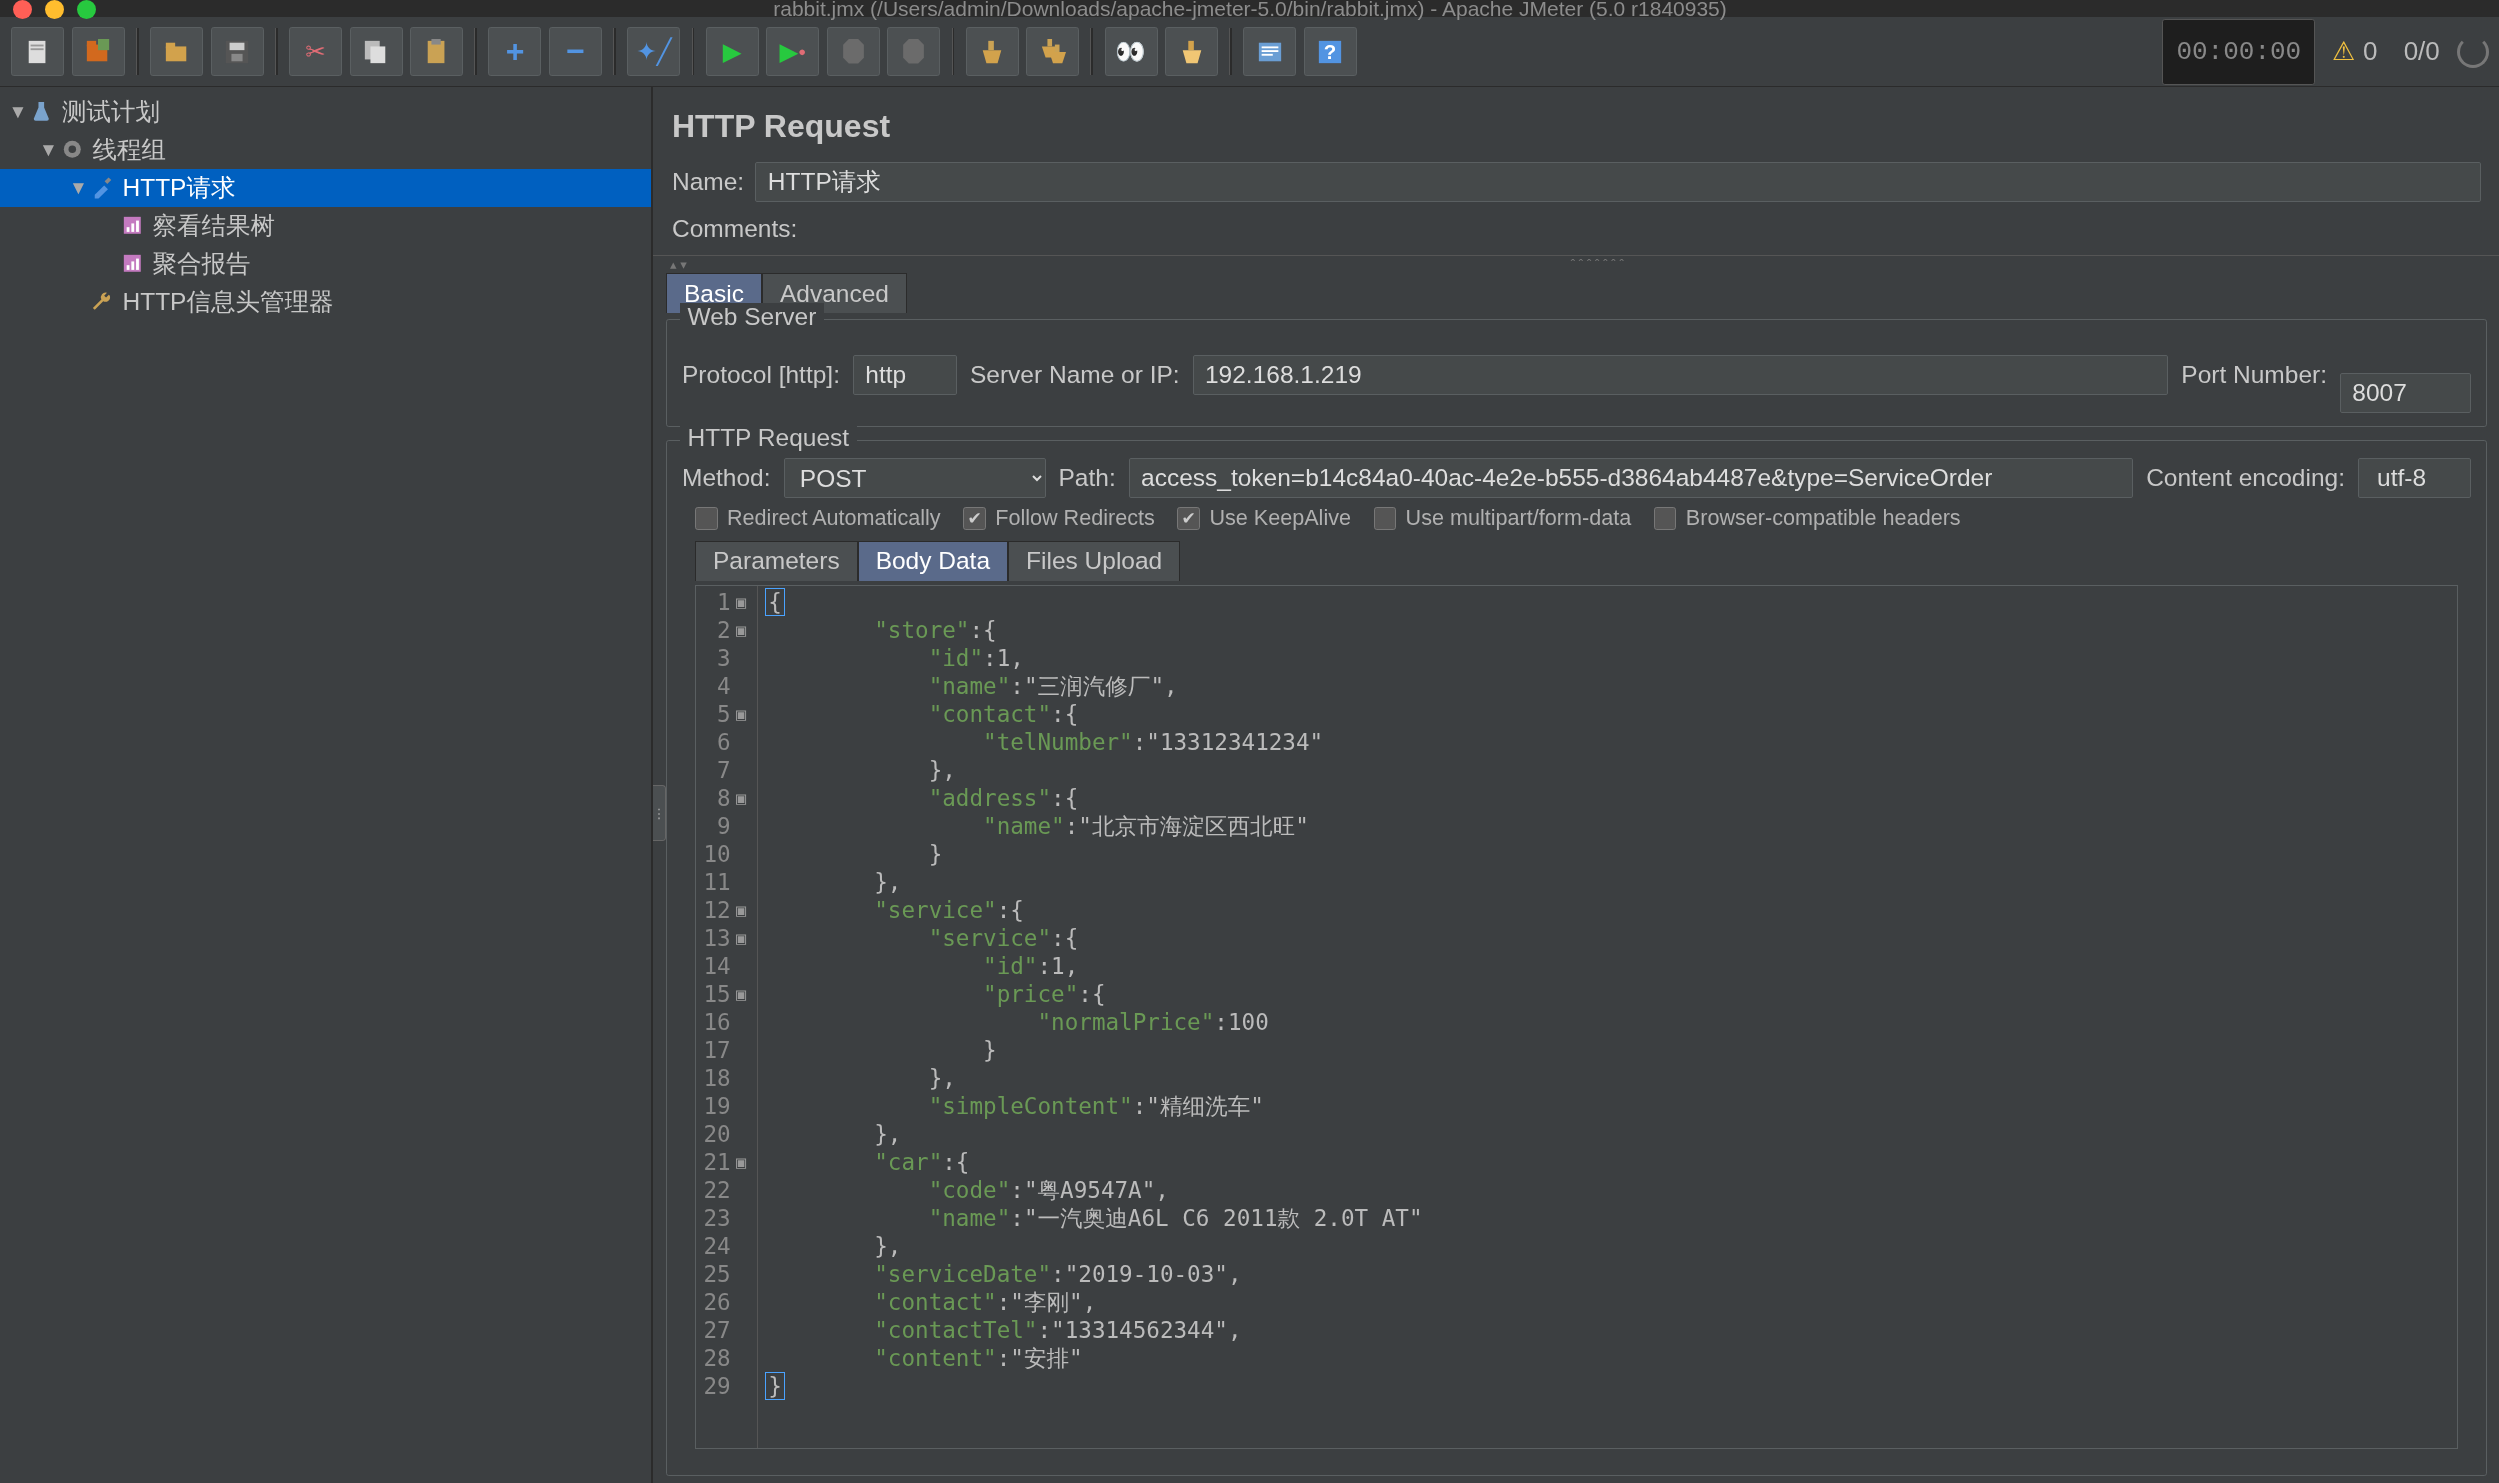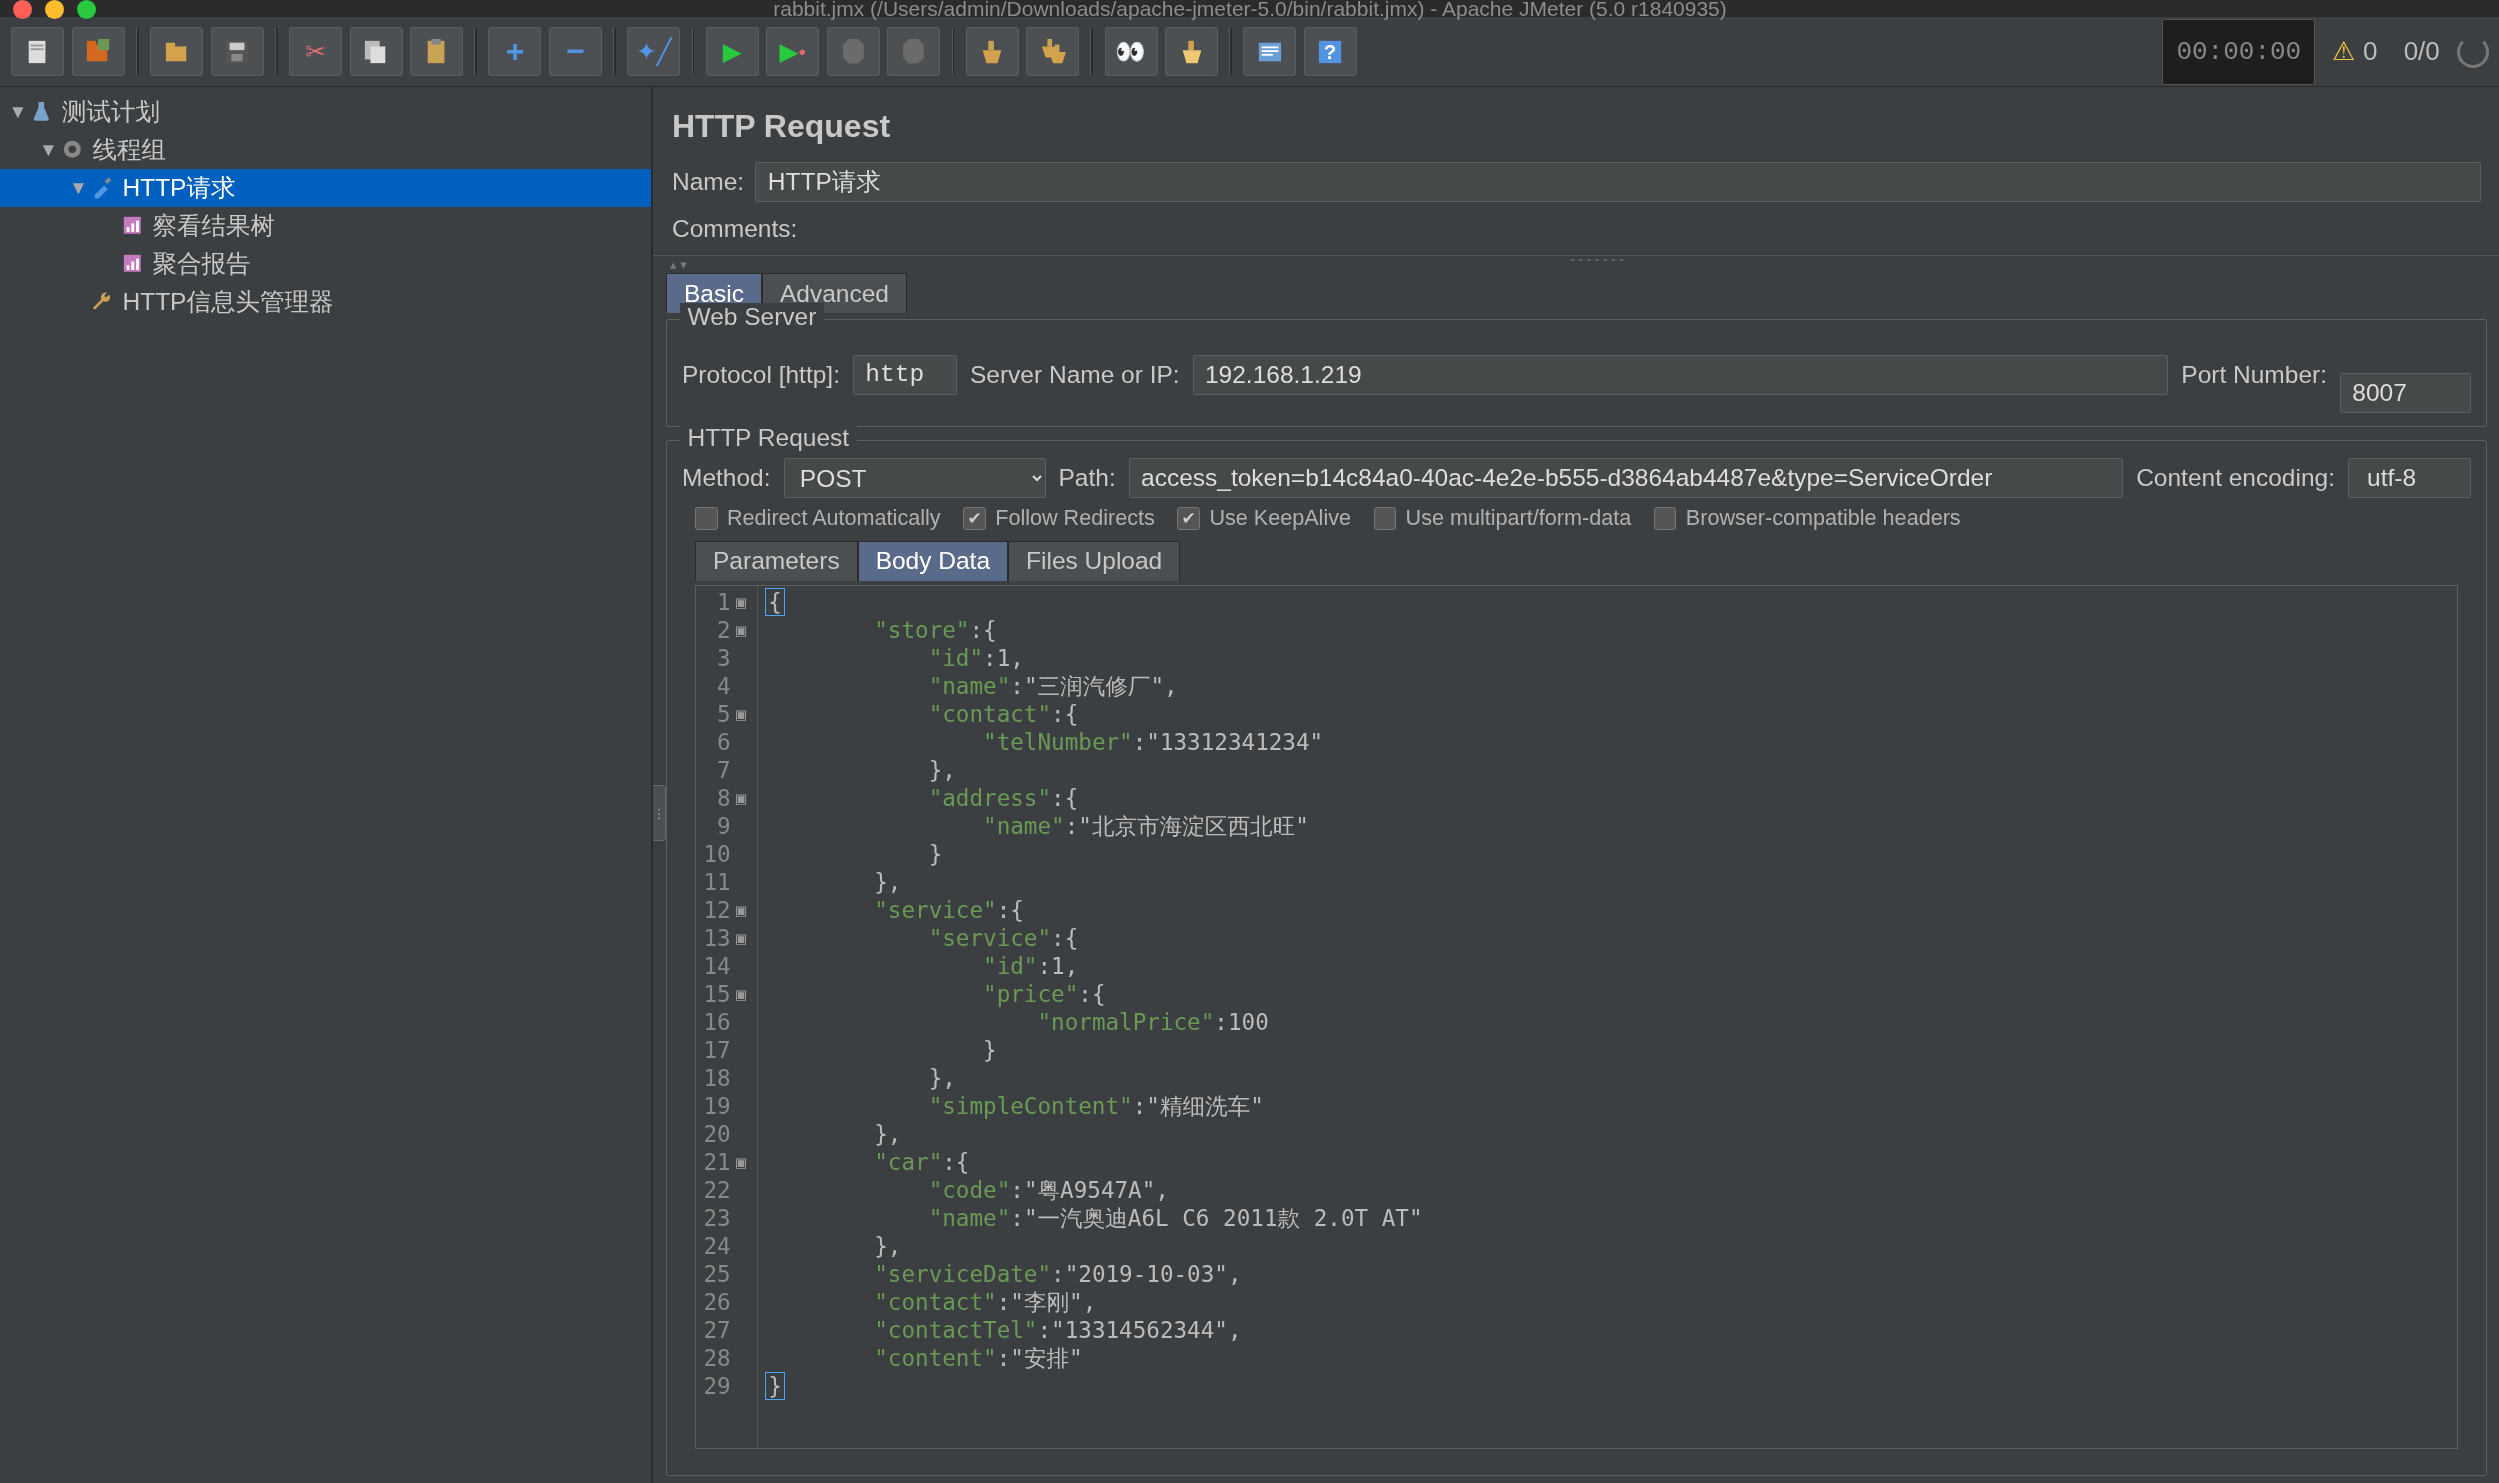--- a/index.html
+++ b/index.html
@@ -297,38 +297,38 @@
 
       <div class="tabbar">
         <div class="tab active">Basic</div>
         <div class="tab">Advanced</div>
       </div>
 
       <div class="group">
         <div class="group-title">Web Server</div>
         <div class="inline-form">
           <span class="form-label">Protocol [http]:</span>
-          <input class="form-input" style="width: 104px; font-family: Liberation Mono, monospace;" value="http">
+          <input class="form-input" style="width: 104px;" value="http">
           <span class="form-label">Server Name or IP:</span>
           <input class="form-input flex" style="flex: 1 1 0%; min-width: 376px;" value="192.168.1.219">
           <span class="form-label">Port Number:</span>
           <input class="form-input" style="width: 131px; margin-top: 36px;" value="8007">
         </div>
       </div>
 
       <div class="group" style="flex:1;display:flex;flex-direction:column;min-height:0">
         <div class="group-title">HTTP Request</div>
 
         <div class="inline-form">
           <span class="form-label">Method:</span>
           <select class="form-input"><option>POST</option></select>
           <span class="form-label">Path:</span>
           <input class="form-input" style="flex: 1 1 0%; min-width: 376px;" value="access_token=b14c84a0-40ac-4e2e-b555-d3864ab4487e&amp;type=ServiceOrder">
           <span class="form-label">Content encoding:</span>
-          <input class="form-input" style="width: 123px; padding-left: 18px;" value="utf-8">
+          <input class="form-input" style="width: 113px; padding-left: 18px;" value="utf-8">
         </div>
 
         <div class="checks">
           <label class="chk">
               <span class="chk-box"></span>
               <span class="chk-label">Redirect Automatically</span>
             </label>
           <label class="chk">
               <span class="chk-box on"></span>
               <span class="chk-label">Follow Redirects</span>

